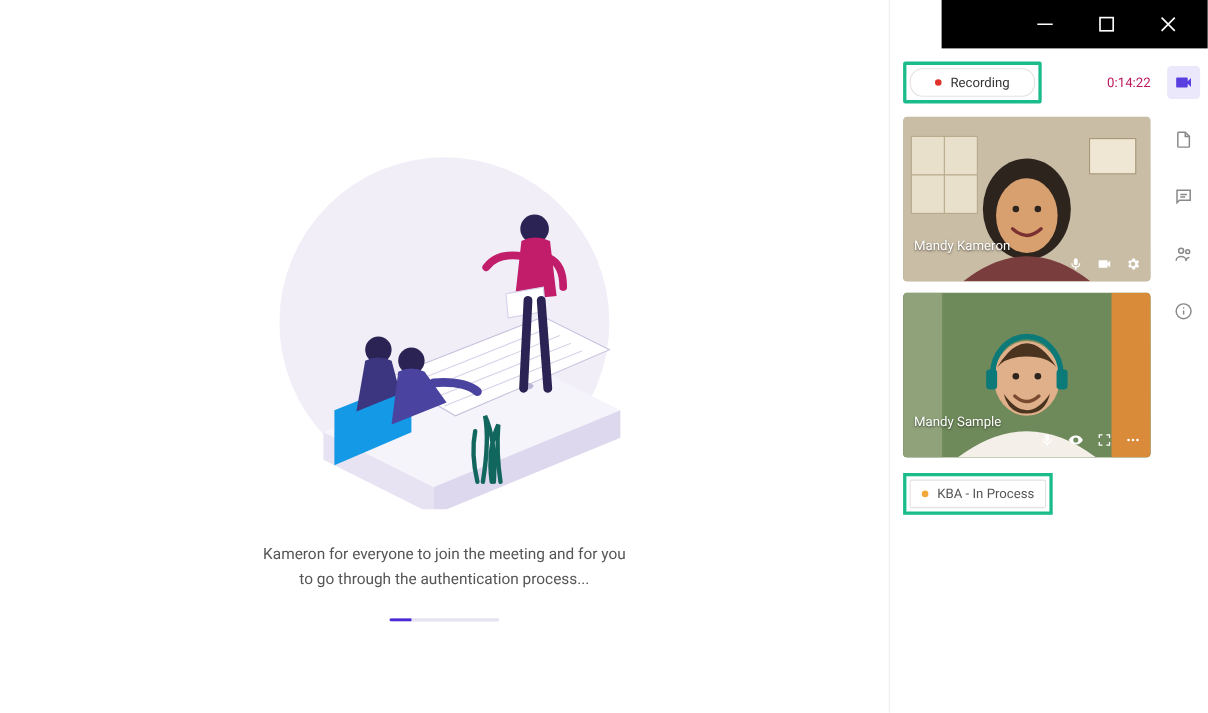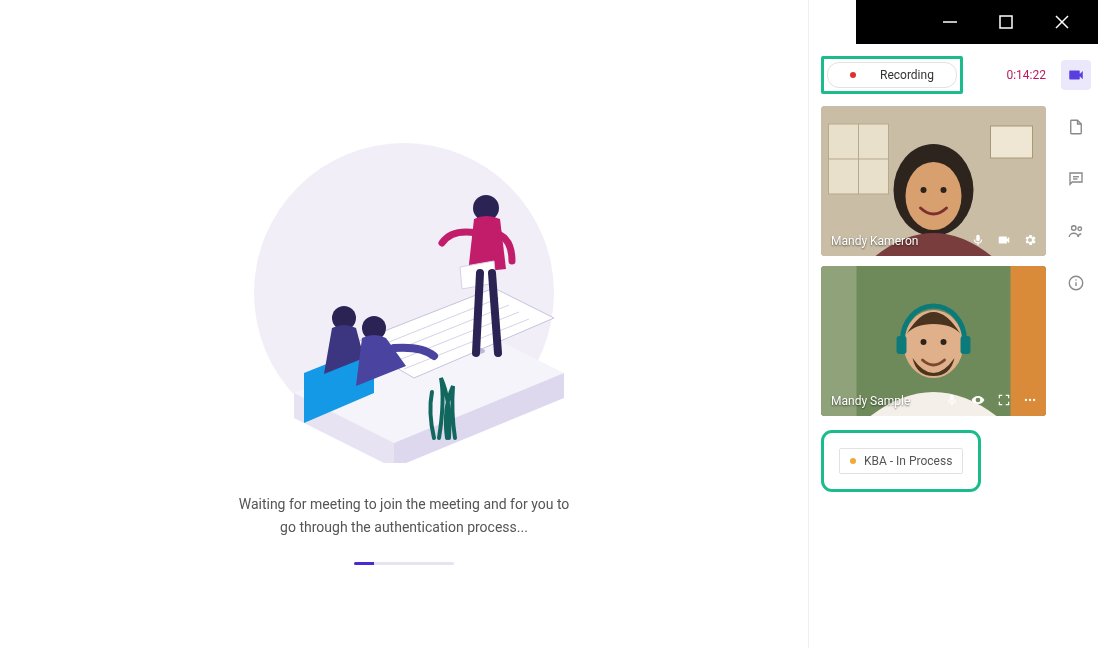--- a/index.html
+++ b/index.html
@@ -26,32 +26,32 @@
   .titlebar .ctl { width: 20px; height: 20px; color: #fff; display: flex; align-items: center; justify-content: center; cursor: pointer; }
 
   
   .panel-body { flex: 1; display: flex; }
   .panel-main { flex: 1; padding: 12px 8px 12px 12px; }
   .panel-rail { width: 44px; display: flex; flex-direction: column; align-items: center; gap: 22px; padding-top: 16px; }
 
   .top-row { display: flex; align-items: center; justify-content: space-between; margin-bottom: 12px; }
 
   .rec-badge-wrap { border: 3px solid #1abc8c; padding: 3px; border-radius: 2px; }
-  .rec-badge { background: #fff; border: 1px solid #e2e2e2; border-radius: 12px; padding: 5px 22px; display: flex; align-items: center; gap: 24px; font-size: 12px; color: #333; }
+  .rec-badge { background: #fff; border: 1px solid #e2e2e2; border-radius: 12px; padding: 5px 22px; display: flex; align-items: center; gap: 8px; font-size: 12px; color: #333; }
   .rec-dot { width: 6px; height: 6px; border-radius: 50%; background: #e0322b; }
 
   .timer { font-size: 12px; color: #be185d; }
 
   .video-tile { position: relative; width: 100%; height: 150px; border-radius: 4px; overflow: hidden; margin-bottom: 10px; }
   .video-tile .bg { position: absolute; inset: 0; display:flex; align-items:center; justify-content:center; }
-  .video-tile .name { position: absolute; left: 10px; bottom: 8px; color: #fff; font-size: 12px; text-shadow: 0 1px 2px rgba(0,0,0,.6); }
+  .video-tile .name { position: absolute; left: 10px; bottom: 26px; color: #fff; font-size: 12px; text-shadow: 0 1px 2px rgba(0,0,0,.6); }
   .video-tile .ctrls { position: absolute; right: 8px; bottom: 8px; display: flex; gap: 10px; }
   .video-tile .ctrls .ic { width: 16px; height: 16px; color: #fff; display:flex; align-items:center; justify-content:center; cursor:pointer; }
 
-  .kba-wrap { border: 3px solid #1abc8c; padding: 15px; border-radius: 11px; display: inline-block; margin-top: 4px; }
+  .kba-wrap { border: 3px solid #1abc8c; padding: 3px; border-radius: 0; display: inline-block; margin-top: 4px; }
   .kba-badge { background: #fff; border: 1px solid #e2e2e2; border-radius: 2px; padding: 5px 10px; display: flex; align-items: center; gap: 8px; font-size: 12px; color: #555; }
   .kba-dot { width: 6px; height: 6px; border-radius: 50%; background: #f2a93b; }
 
   .rail-btn { width: 30px; height: 30px; display:flex; align-items:center; justify-content:center; border-radius: 4px; cursor:pointer; color:#888; }
   .rail-btn.active { background: #ece8fb; color: #5a3fe0; }
 
   
   .tile1-bg { background: linear-gradient(#c7bca6, #a89272); }
   .tile2-bg { background: linear-gradient(#8fa27a, #4f6b3d); }
 
@@ -107,21 +107,21 @@
           <path d="M266 112 q12 6 12 26" stroke="#c11d6b" stroke-width="7" fill="none" stroke-linecap="round"></path>
 
           <polygon points="226,144 260,138 262,160 228,166" fill="#fff" stroke="#d6d1e8"></polygon>
 
           <path d="M246 150 l-4 80" stroke="#2a2354" stroke-width="8" stroke-linecap="round"></path>
           <path d="M258 150 l6 80" stroke="#2a2354" stroke-width="8" stroke-linecap="round"></path>
         </g>
       </svg>
     </div>
 
-    <div class="waiting-text">Waiting for meeting to join the meeting and for you to go through the authentication process...</div>
+    <div class="waiting-text">Kameron for everyone to join the meeting and for you to go through the authentication process...</div>
     <div class="progress-bar"></div>
   </div>
 
   <div class="right-col">
 
     <div class="titlebar">
       <div class="ctl">
         <svg width="18" height="18" viewBox="0 0 18 18">
             <line x1="2" y1="9" x2="16" y2="9" stroke="currentColor" stroke-width="1.5"></line>
           </svg>

